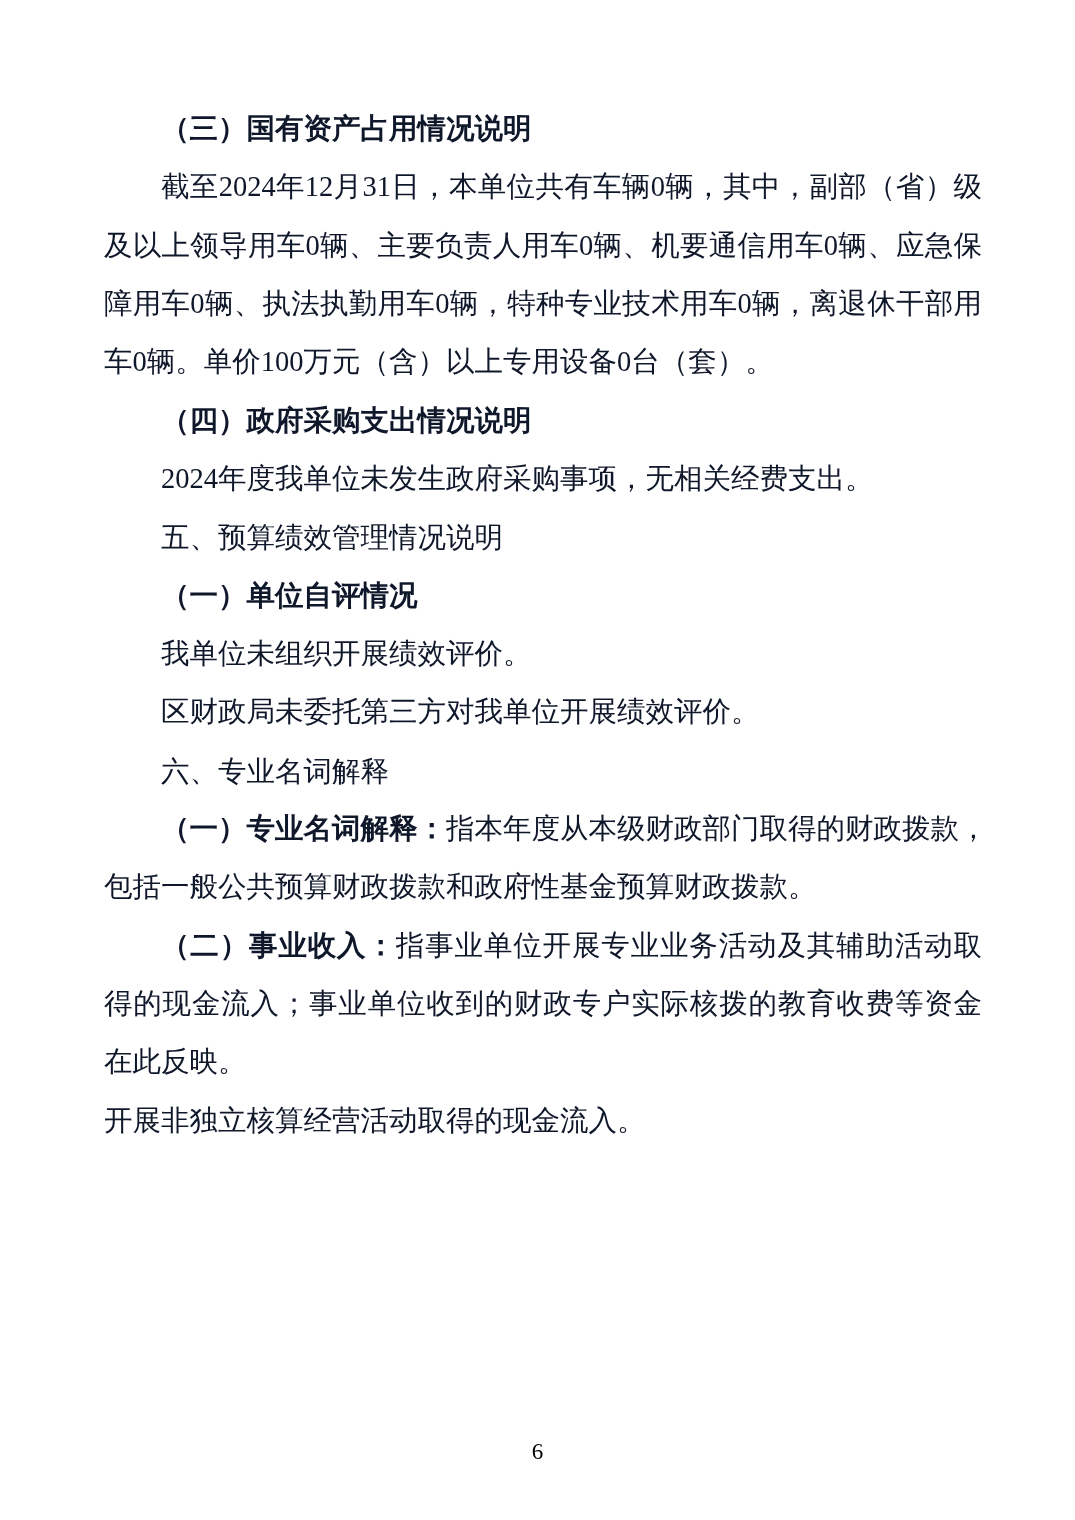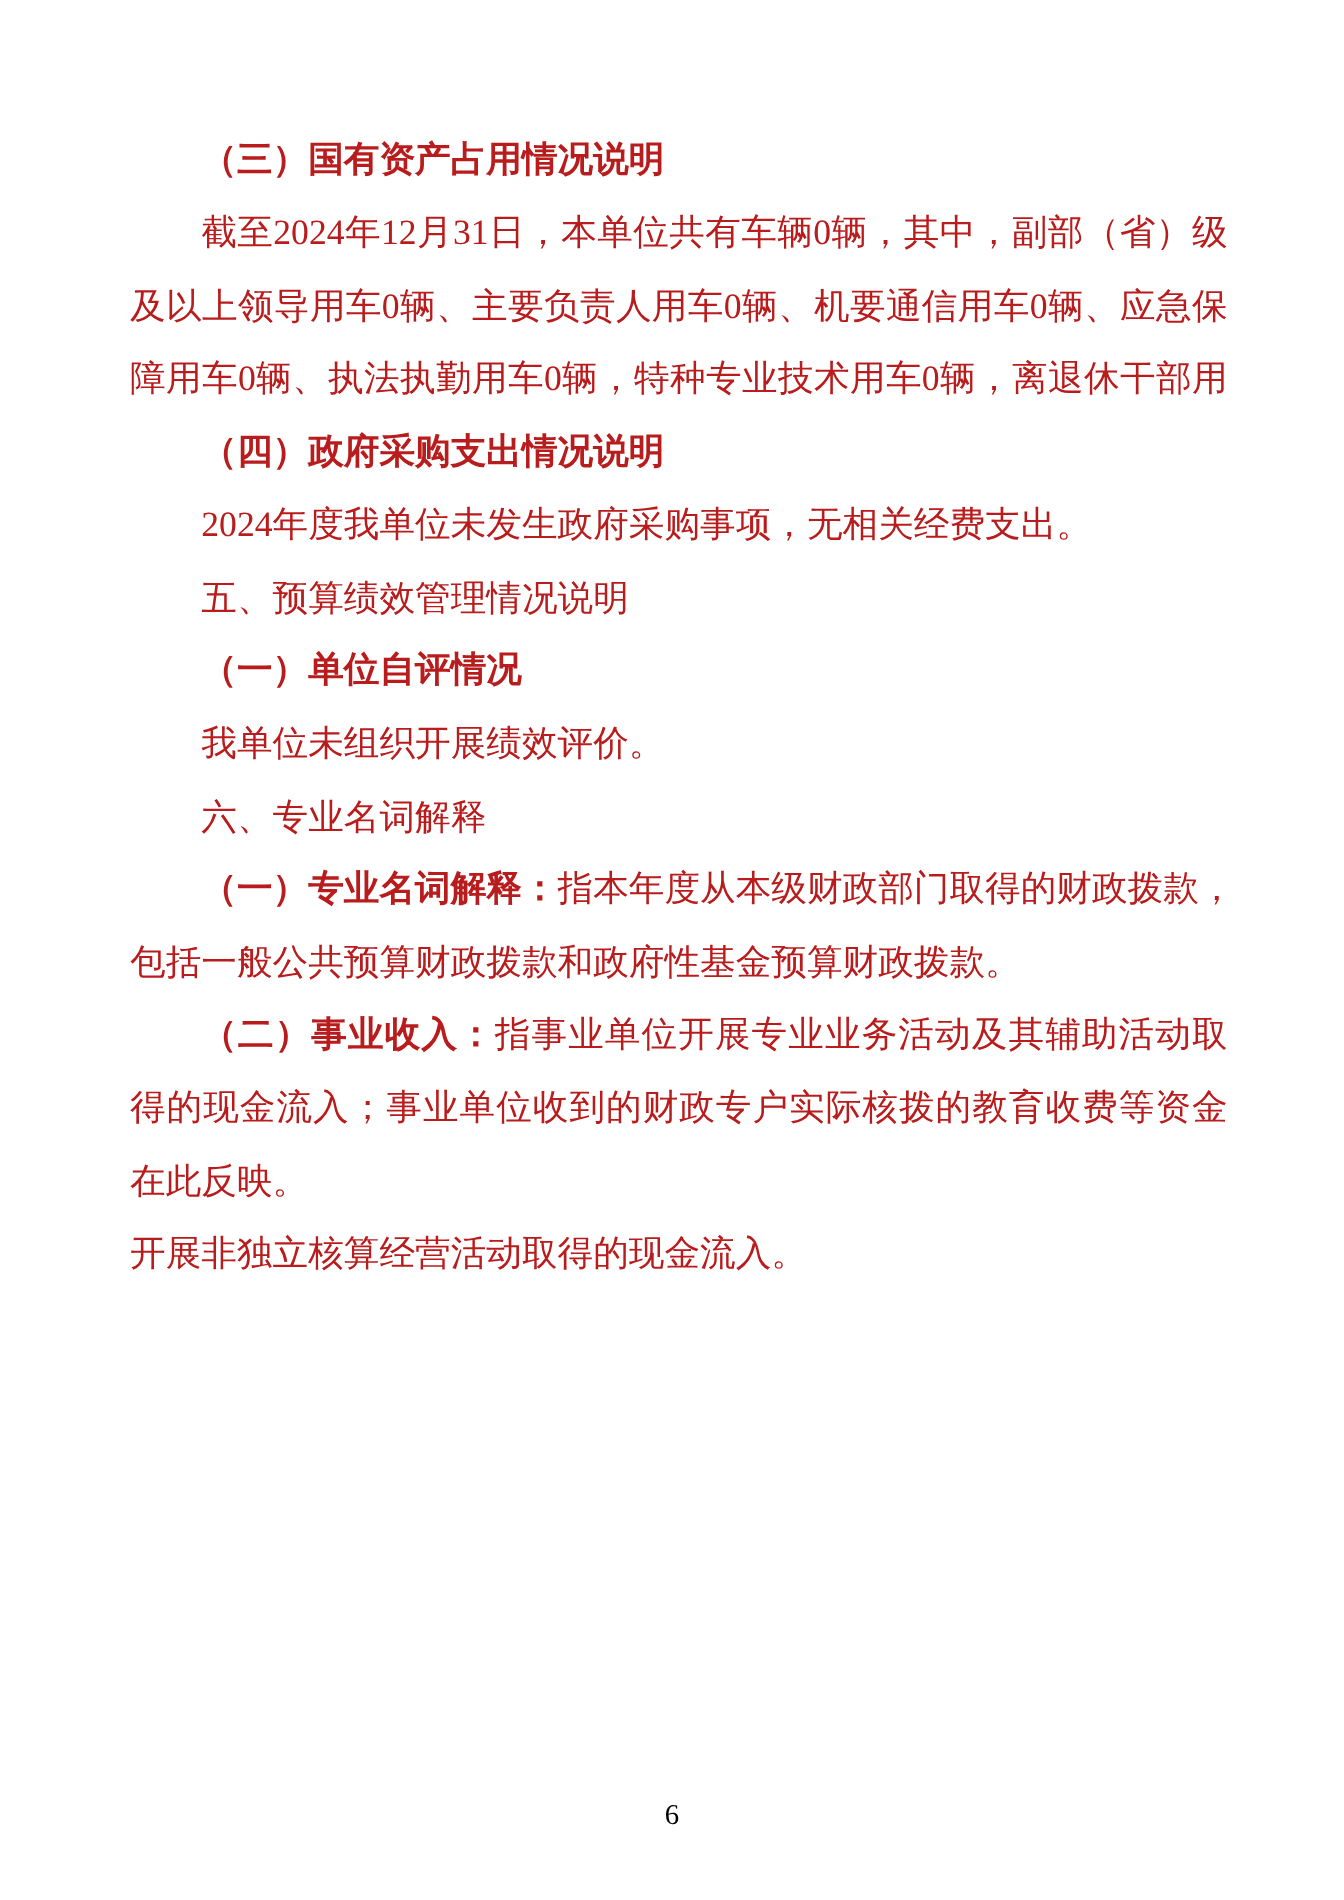--- a/index.html
+++ b/index.html
@@ -19,21 +19,21 @@
     position: absolute;
     top: 100px;
     left: 104px;
     width: 878px;
   }
   .line {
     height: 58.33px;
     line-height: 58.33px;
     font-size: 28.5px;
     white-space: nowrap;
-    color: #b91c1c;
+    color: #0f172a;
   }
   .line.indent {
     padding-left: 57px;
   }
   .line.fill {
     text-align: justify;
     text-align-last: justify;
     text-justify: inter-character;
   }
   .heading-kai {
@@ -60,25 +60,27 @@
 </style>
 </head>
 <body>
 
 <main class="page-root">
   <section class="doc">
       <div class="line heading-kai indent">（三）国有资产占用情况说明</div>
       <div class="line body indent fill">截至2024年12月31日，本单位共有车辆0辆，其中，副部（省）级</div>
       <div class="line body fill">及以上领导用车0辆、主要负责人用车0辆、机要通信用车0辆、应急保</div>
       <div class="line body fill">障用车0辆、执法执勤用车0辆，特种专业技术用车0辆，离退休干部用</div>
+      <div class="line body">车0辆。单价100万元（含）以上专用设备0台（套）。</div>
       <div class="line heading-kai indent">（四）政府采购支出情况说明</div>
       <div class="line body indent">2024年度我单位未发生政府采购事项，无相关经费支出。</div>
       <div class="line heading-hei indent">五、预算绩效管理情况说明</div>
       <div class="line heading-kai indent">（一）单位自评情况</div>
       <div class="line body indent">我单位未组织开展绩效评价。</div>
+      <div class="line body indent">区财政局未委托第三方对我单位开展绩效评价。</div>
       <div class="line heading-hei indent">六、专业名词解释</div>
       <div class="line body indent fill"><span class="lead">（一）专业名词解释：</span>指本年度从本级财政部门取得的财政拨款，</div>
       <div class="line body">包括一般公共预算财政拨款和政府性基金预算财政拨款。</div>
       <div class="line body indent fill"><span class="lead">（二）事业收入：</span>指事业单位开展专业业务活动及其辅助活动取</div>
       <div class="line body fill">得的现金流入；事业单位收到的财政专户实际核拨的教育收费等资金</div>
       <div class="line body">在此反映。</div>
       <div class="line body">开展非独立核算经营活动取得的现金流入。</div>
     </section>
   <footer class="page-number">6</footer>
 </main>

